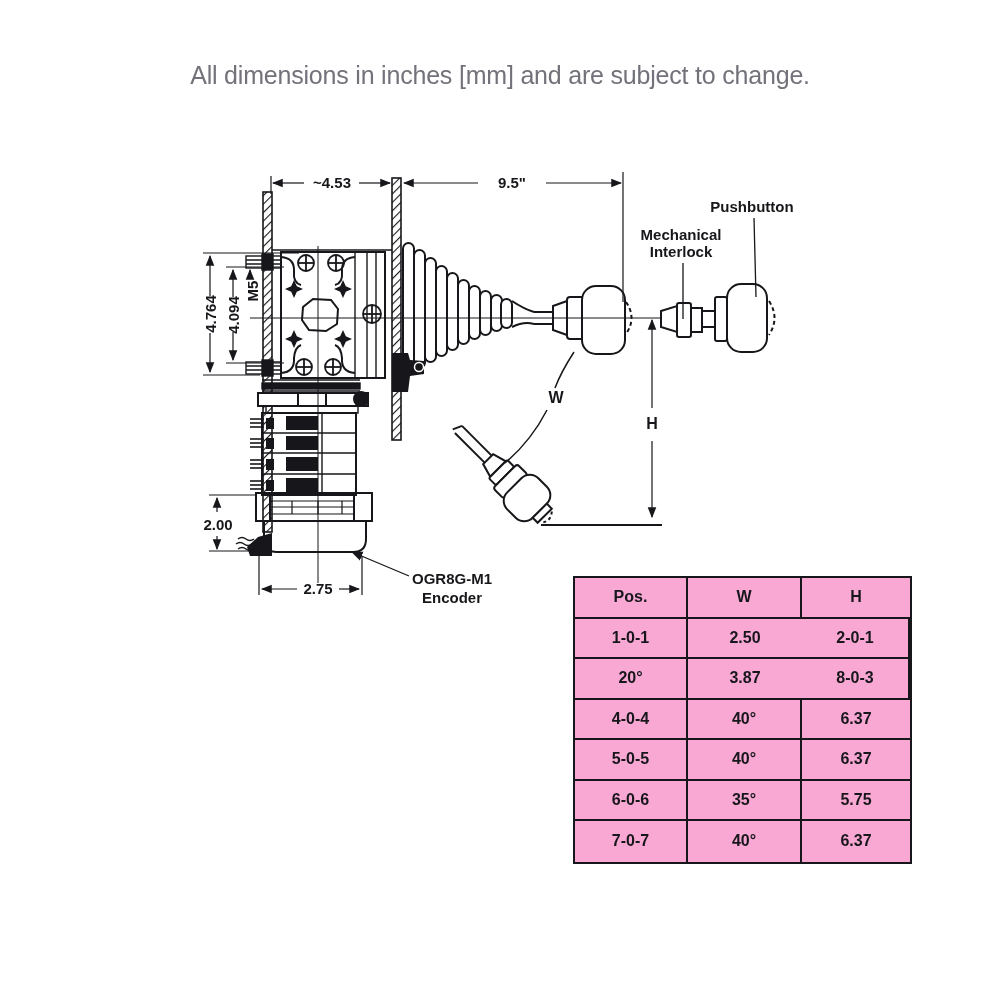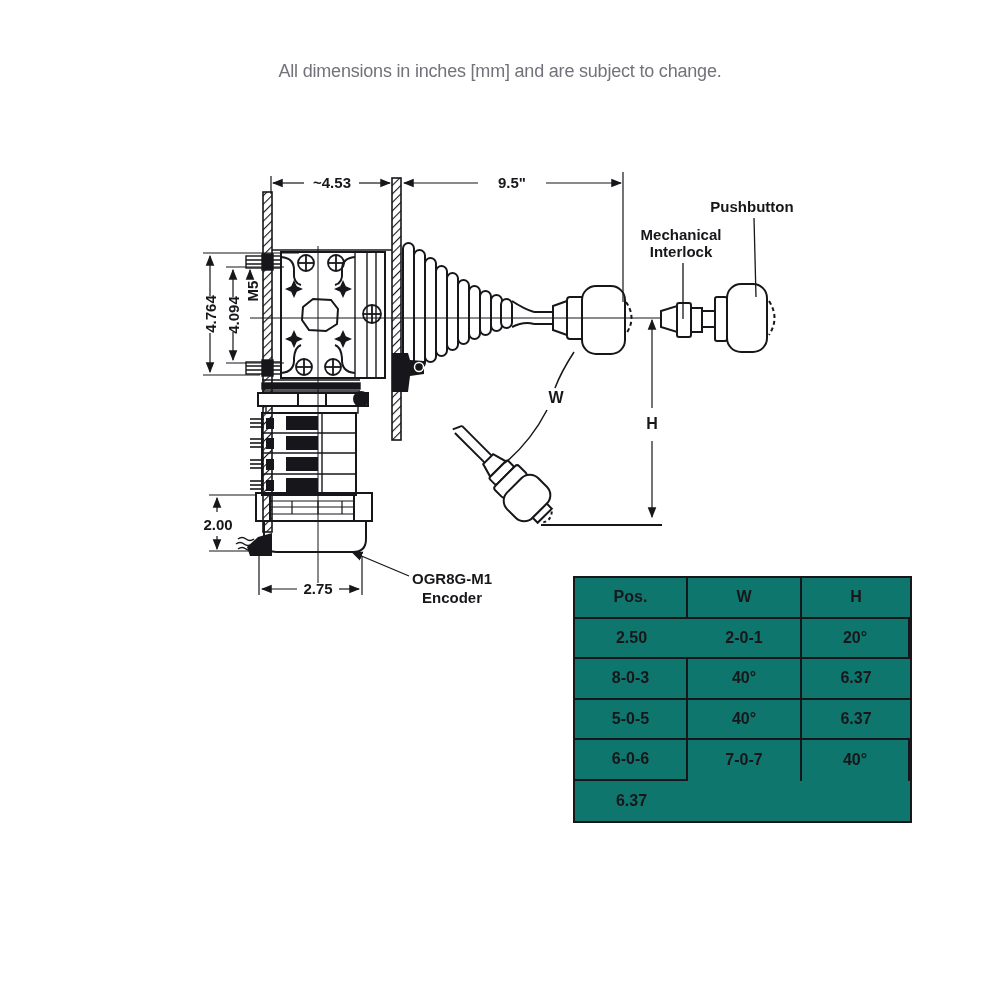--- a/index.html
+++ b/index.html
@@ -1,22 +1,22 @@
 <!DOCTYPE html>
 <html><head>
 <meta charset="utf-8">
 <style>
   html,body{margin:0;padding:0;background:#fff;}
   body{width:1000px;height:1000px;position:relative;font-family:"Liberation Sans",sans-serif;overflow:hidden;}
-  .note{position:absolute;left:0;right:0;top:61px;text-align:center;font-size:18px;letter-spacing:-0.2px;color:#72727a;}
+  .note{position:absolute;left:0;right:0;top:61px;text-align:center;font-size:25px;letter-spacing:-0.2px;color:#72727a;}
   svg{position:absolute;left:0;top:0;}
   svg text{fill:#17171b;font-family:"Liberation Sans",sans-serif;font-size:15px;font-weight:bold;}
   svg text.big{font-size:16px;}
   .postable{position:absolute;left:573px;top:576px;border:2px solid #17171b;display:grid;
-            grid-template-columns:113px 114px 108px;grid-auto-rows:40.5px;background:#0f766e;}
+            grid-template-columns:113px 114px 108px;grid-auto-rows:40.5px;background:#f9a8d4;}
   .tcell{border-right:2px solid #17171b;border-bottom:2px solid #17171b;display:flex;align-items:center;
          justify-content:center;font-size:16px;font-weight:bold;color:#17171b;}
   .tcell.cl{border-right:none;}
   .tcell.rl{border-bottom:none;}
 </style>
 </head>
 <body>
 
 <div class="note">All dimensions in inches [mm] and are subject to change.</div>
 
@@ -281,32 +281,37 @@
   <text x="681" y="257" text-anchor="middle">Interlock</text>
   <text x="452" y="584" text-anchor="middle">OGR8G-M1</text>
   <text x="452" y="603" text-anchor="middle">Encoder</text>
 </svg>
 
 <div class="postable">
   <div class="tcell">Pos.</div>
   <div class="tcell">W</div>
   <div class="tcell cl">H</div>
 
+  <div class="tcell">1-0-1</div>
   <div class="tcell cl">2.50</div>
 
   <div class="tcell">2-0-1</div>
   <div class="tcell">20°</div>
+  <div class="tcell cl">3.87</div>
 
   <div class="tcell">8-0-3</div>
 
+  <div class="tcell">4-0-4</div>
   <div class="tcell">40°</div>
   <div class="tcell cl">6.37</div>
 
   <div class="tcell">5-0-5</div>
   <div class="tcell">40°</div>
   <div class="tcell cl">6.37</div>
 
   <div class="tcell">6-0-6</div>
+  <div class="tcell">35°</div>
+  <div class="tcell cl">5.75</div>
 
   <div class="tcell rl">7-0-7</div>
   <div class="tcell rl">40°</div>
   <div class="tcell cl rl">6.37</div>
 </div>
 
 </body></html>

